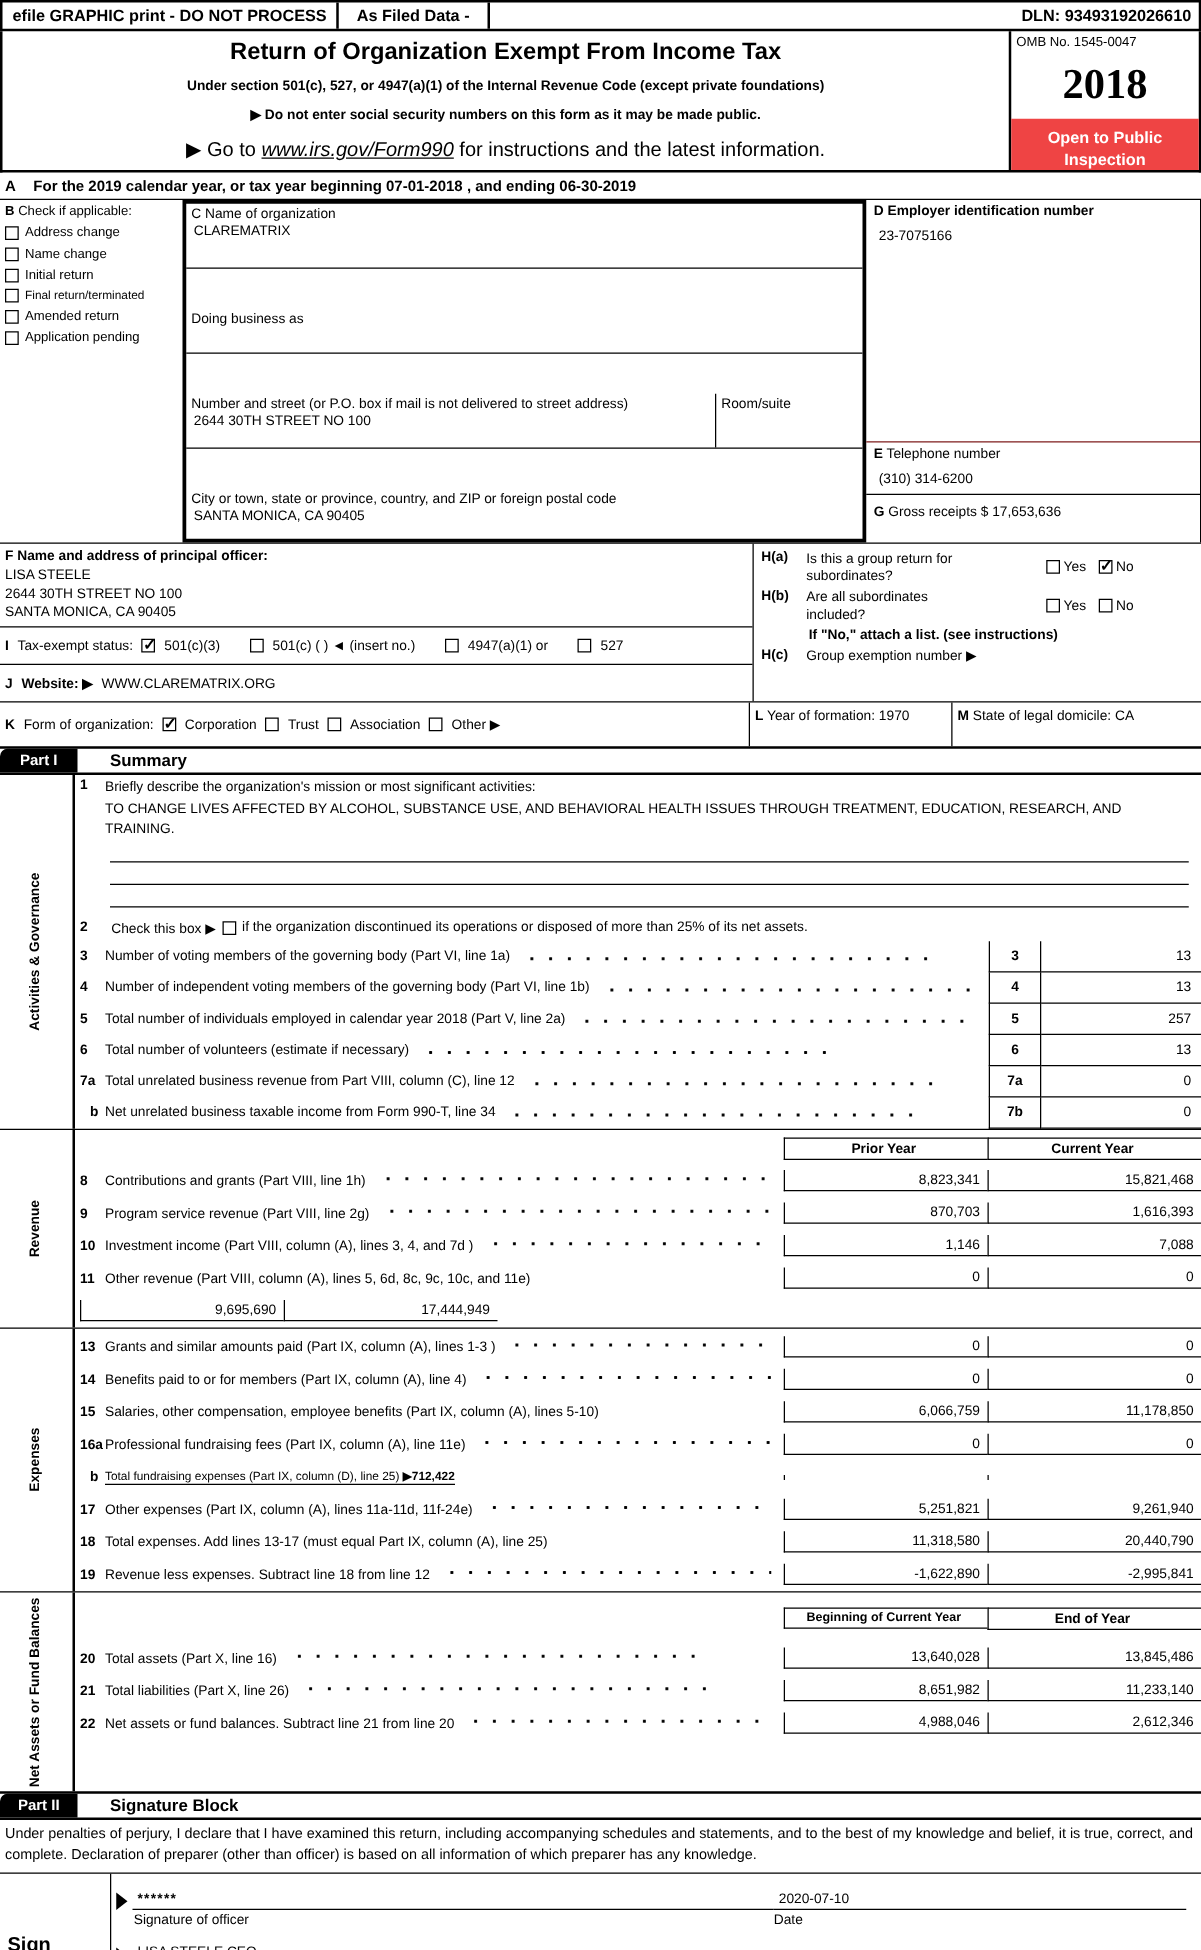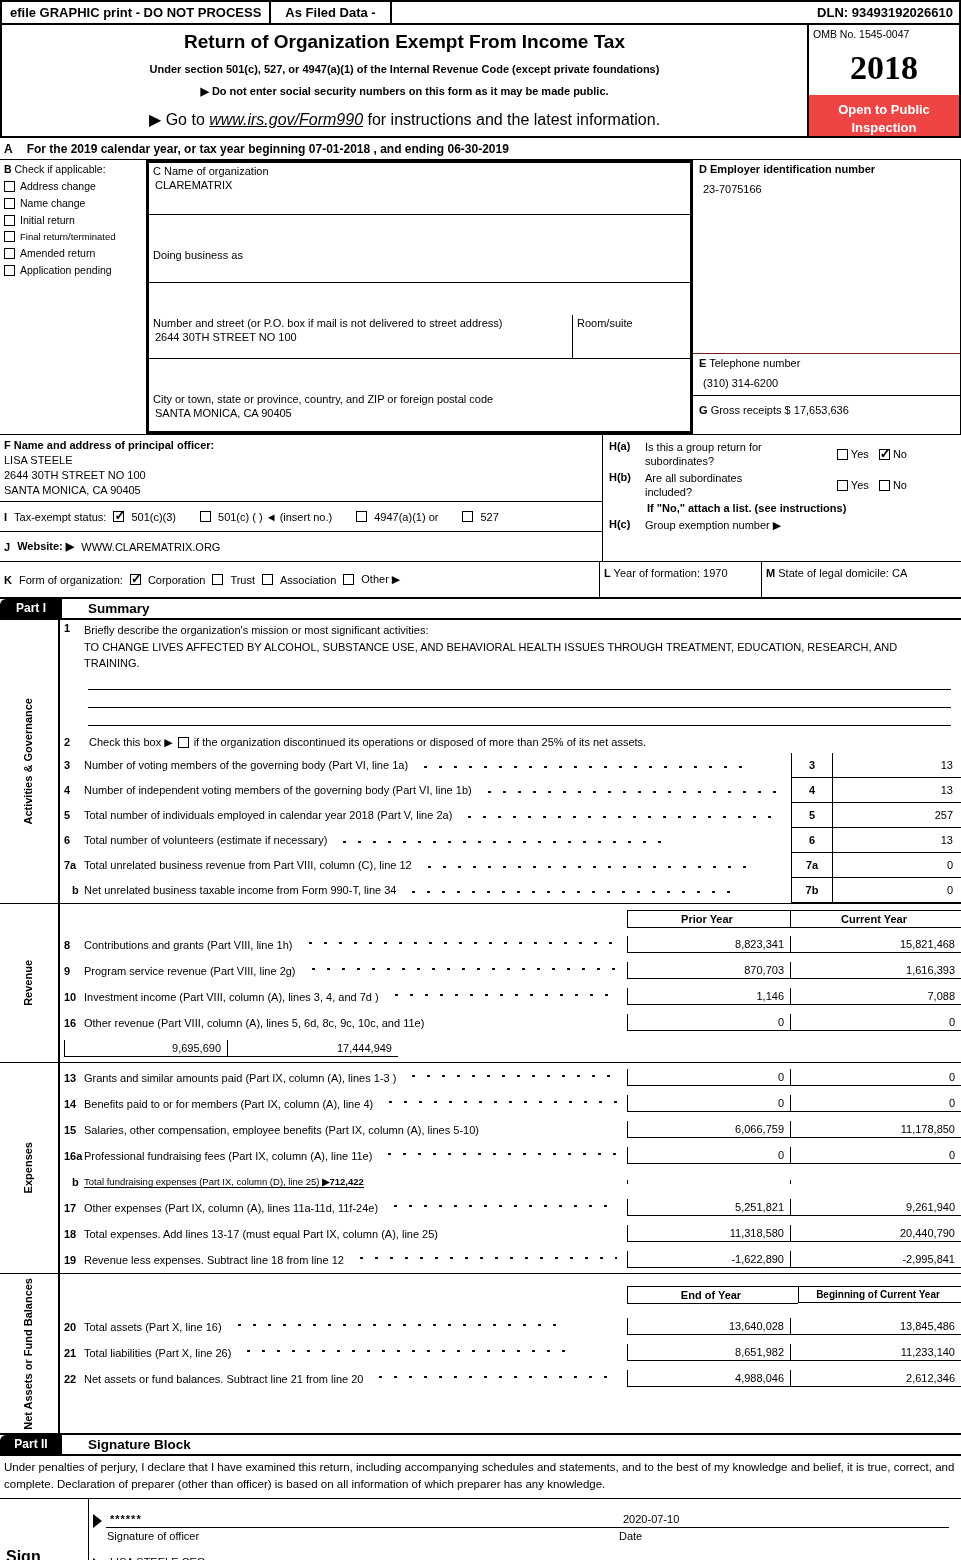--- a/index.html
+++ b/index.html
@@ -432,21 +432,21 @@
         <span class="tlabel">
             <span class="lnum">10</span>
             <span>Investment income (Part VIII, column (A), lines 3, 4, and 7d )</span>
             <span class="leader"></span>
           </span>
         <span class="tc">1,146</span>
         <span class="tc c2">7,088</span>
       </div>
       <div class="trow">
         <span class="tlabel">
-            <span class="lnum">16</span>
+            <span class="lnum">11</span>
             <span>Other revenue (Part VIII, column (A), lines 5, 6d, 8c, 9c, 10c, and 11e)</span>
           </span>
         <span class="tc">0</span>
         <span class="tc c2">0</span>
       </div>
       <div class="trow">
         <span class="tc">9,695,690</span>
         <span class="tc c2">17,444,949</span>
       </div>
     </div>
@@ -529,22 +529,22 @@
     </div>
   </div>
 
   <div class="sect">
     <div class="strip">
         <span class="vlabel">Net Assets or Fund Balances</span>
       </div>
     <div class="sect-body">
       <div class="trow" style="min-height:38px">
         <span class="tlabel"></span>
+        <span class="tc th" style="font-size:10px">Beginning of Current Year</span>
         <span class="tc c2 th">End of Year</span>
-        <span class="tc th" style="font-size:10px">Beginning of Current Year</span>
       </div>
       <div class="trow">
         <span class="tlabel">
             <span class="lnum">20</span>
             <span>Total assets (Part X, line 16)</span>
             <span class="leader"></span>
           </span>
         <span class="tc">13,640,028</span>
         <span class="tc c2">13,845,486</span>
       </div>

